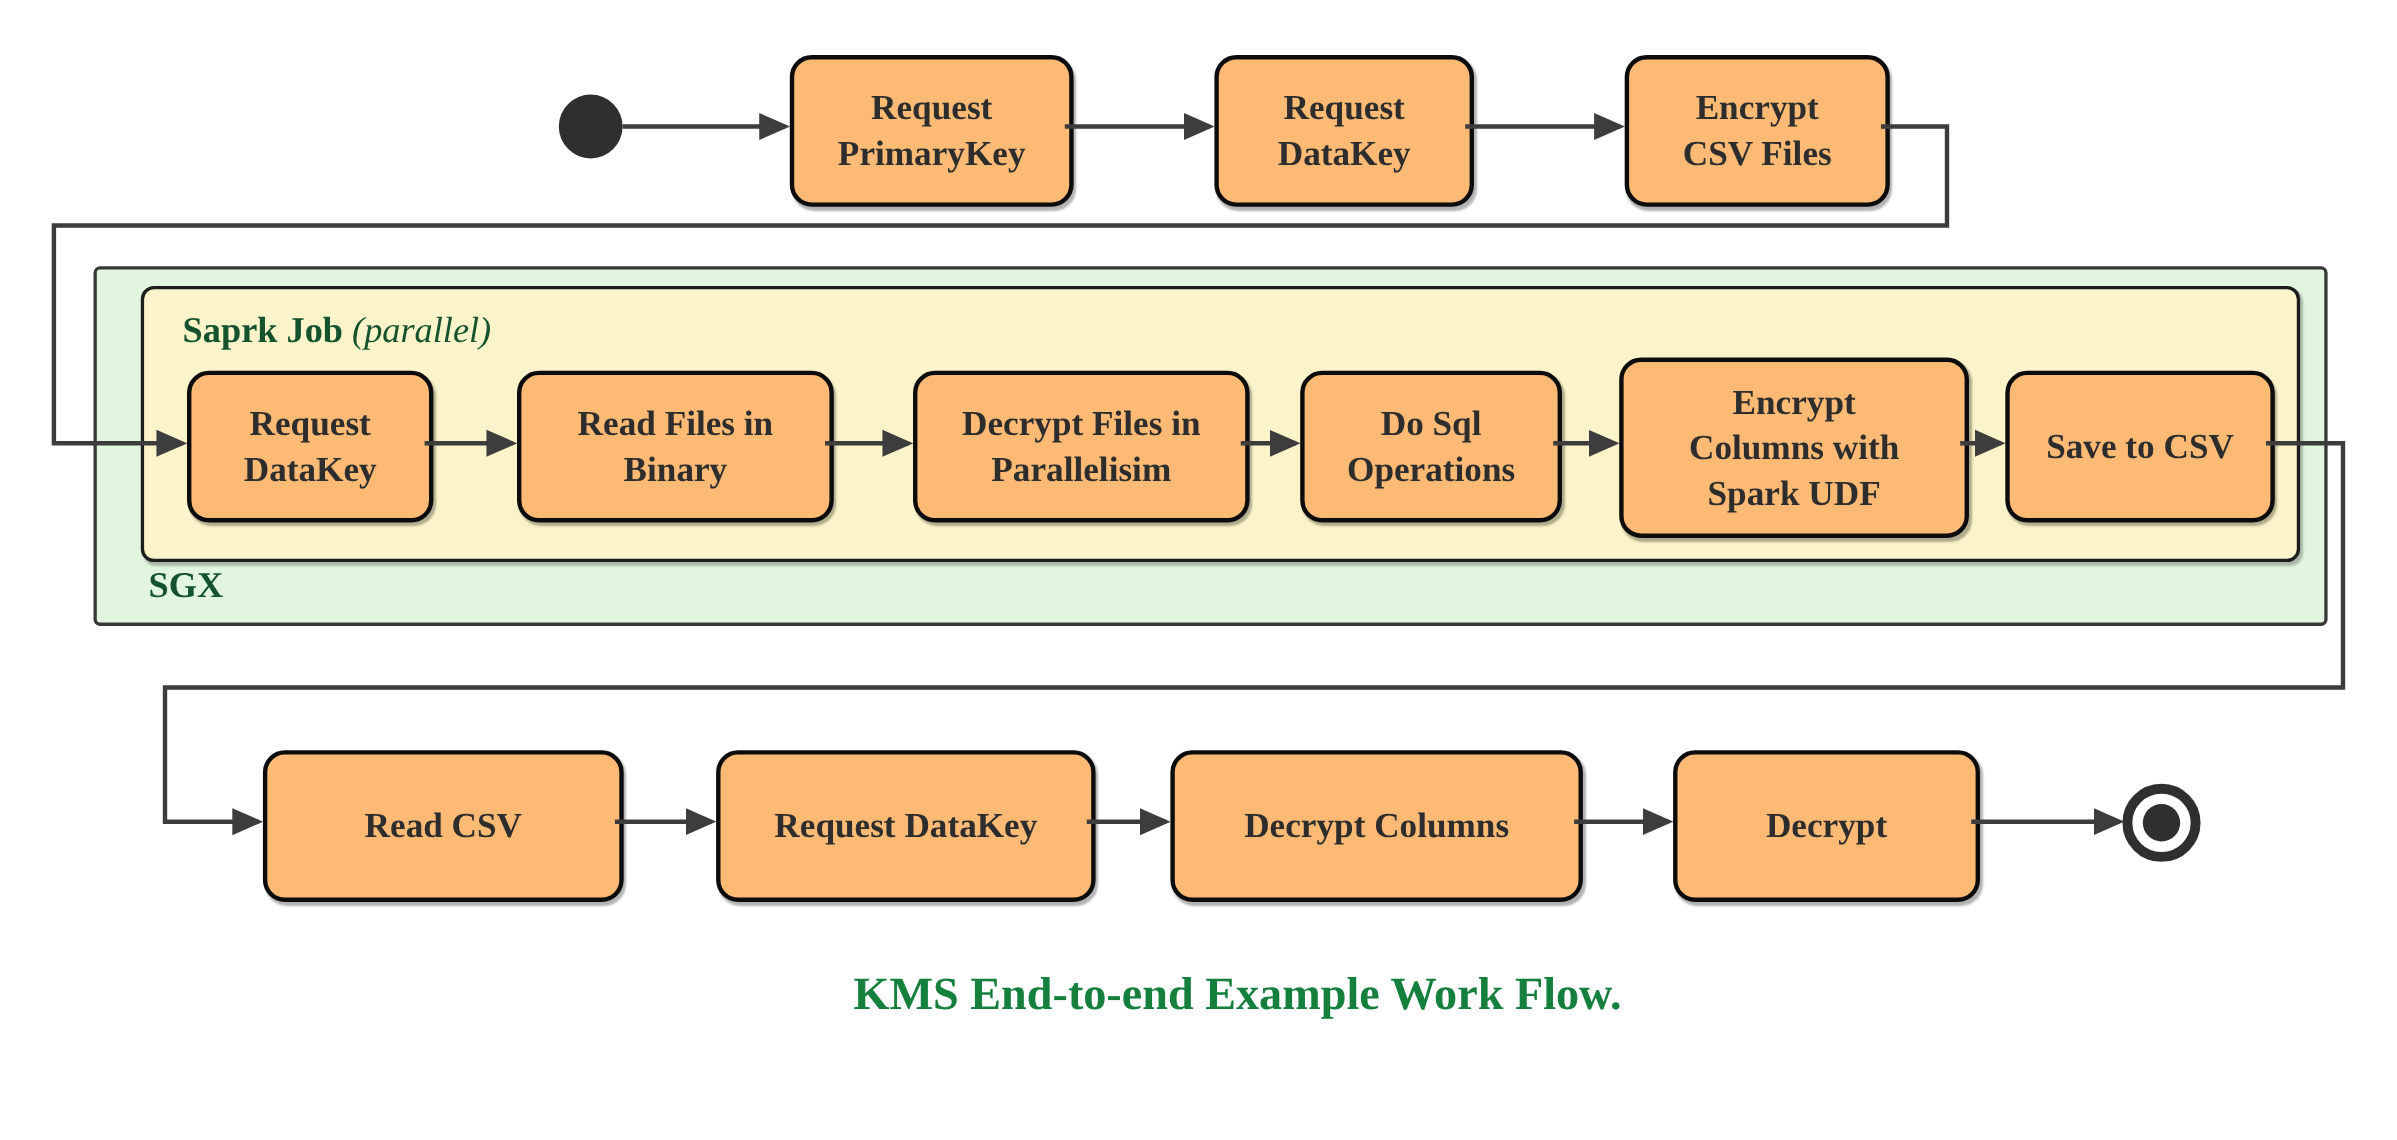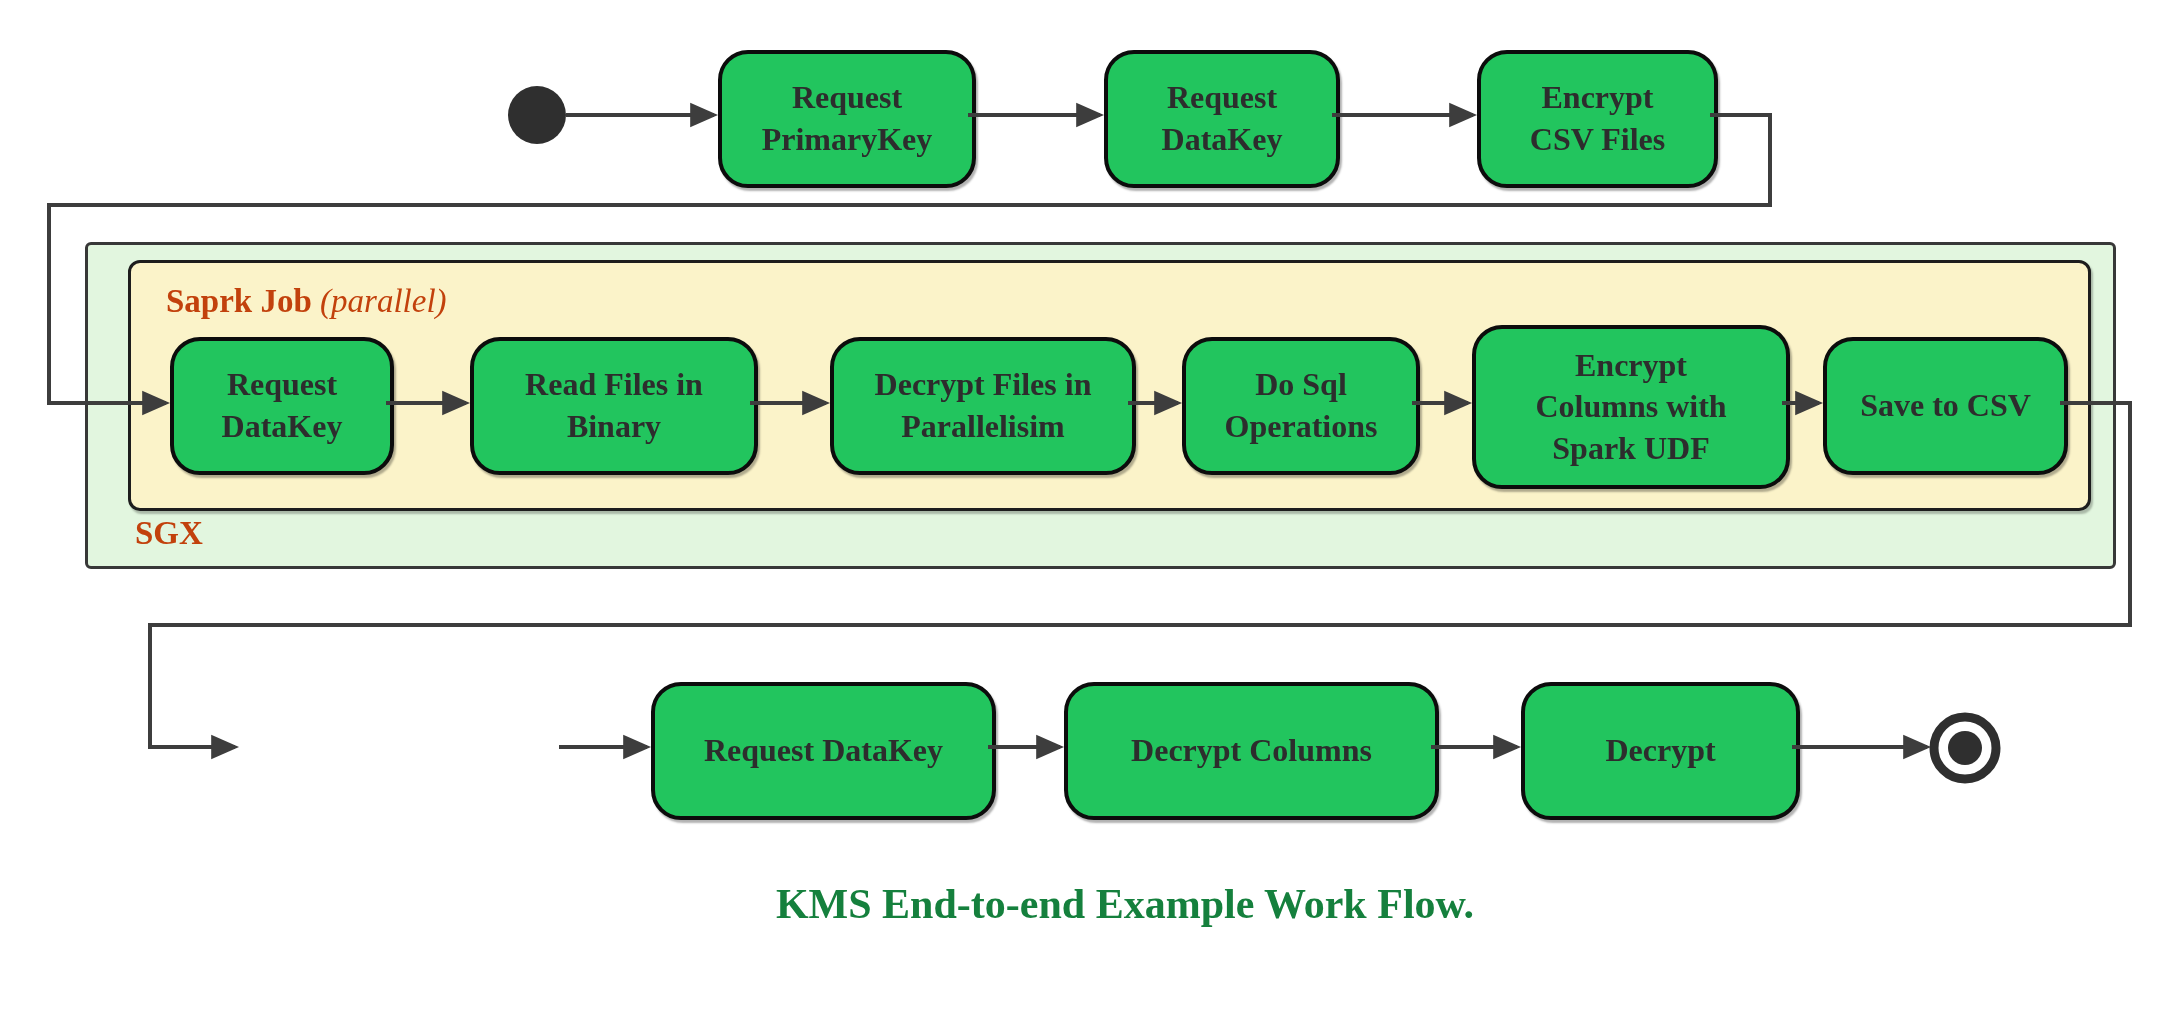--- a/index.html
+++ b/index.html
@@ -3,24 +3,24 @@
 <meta charset="utf-8">
 <style>
   html,body{margin:0;padding:0;background:#ffffff;}
   .canvas{
     position:relative;width:2179px;height:1036px;background:#ffffff;
     font-family:"Liberation Serif",serif;overflow:hidden;
   }
   .container-box{position:absolute;}
   .sgx-box{background:#e2f6df;border:3px solid #383838;border-radius:6px;}
   .spark-box{background:#fbf3c9;border:3px solid #1d1d1d;border-radius:12px;box-shadow:2px 3px 2px rgba(0,0,0,0.25);}
-  .container-label{position:absolute;font-weight:bold;font-size:33px;color:#c2410c;white-space:nowrap;}
+  .container-label{position:absolute;font-weight:bold;font-size:33px;color:#14532d;white-space:nowrap;}
   .container-label .annotation{font-weight:normal;font-style:italic;}
   .node{
-    position:absolute;background:#22c55e;border:4px solid #0c0c0c;border-radius:30px;
+    position:absolute;background:#fdba74;border:4px solid #0c0c0c;border-radius:20px;
     display:flex;align-items:center;justify-content:center;
     box-shadow:2px 3px 2px rgba(0,0,0,0.30);
   }
   .node span{
     display:block;text-align:center;font-weight:bold;font-size:32px;line-height:1.3;
     color:#2d2d2d;white-space:pre-line;
   }
   .wires{position:absolute;left:0;top:0;pointer-events:none;}
   .wire{fill:none;stroke:#3d3d3d;stroke-width:4;}
   .diagram-title{
@@ -76,20 +76,23 @@
   </div>
   <div class="node" style="left:1472px;top:325px;width:310px;height:156px;">
     <span>Encrypt
 Columns with
 Spark UDF</span>
   </div>
   <div class="node" style="left:1823px;top:337px;width:237px;height:130px;">
     <span>Save to CSV</span>
   </div>
 
+  <div class="node" style="left:239px;top:682px;width:320px;height:130px;">
+    <span>Read CSV</span>
+  </div>
   <div class="node" style="left:651px;top:682px;width:337px;height:130px;">
     <span>Request DataKey</span>
   </div>
   <div class="node" style="left:1064px;top:682px;width:367px;height:130px;">
     <span>Decrypt Columns</span>
   </div>
   <div class="node" style="left:1521px;top:682px;width:271px;height:130px;">
     <span>Decrypt</span>
   </div>
 

